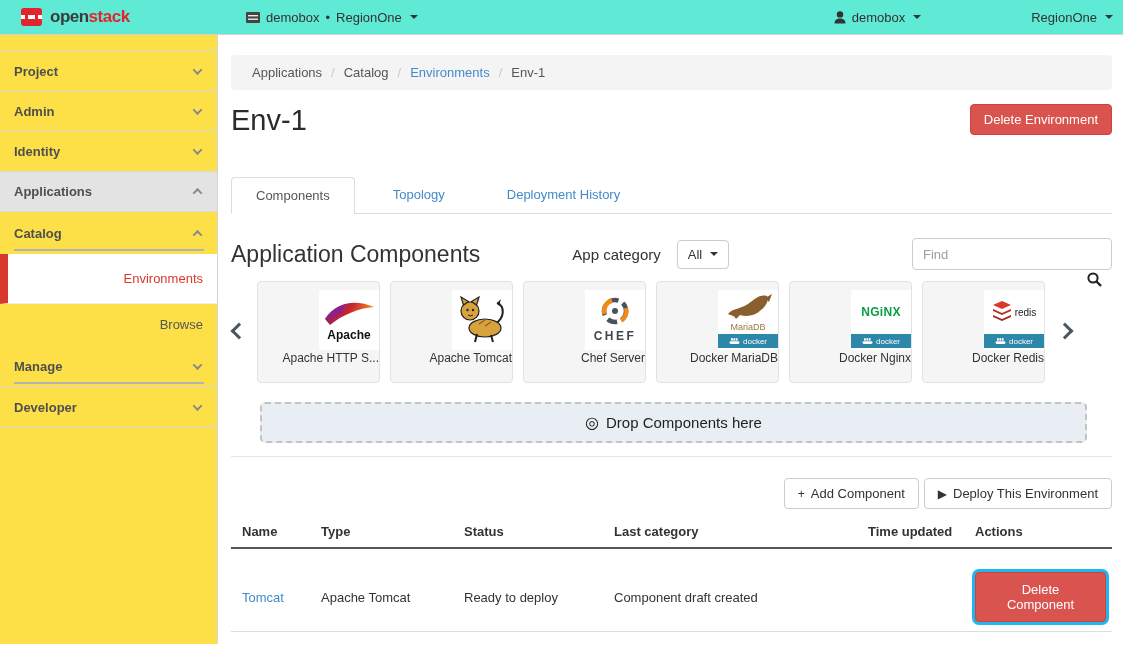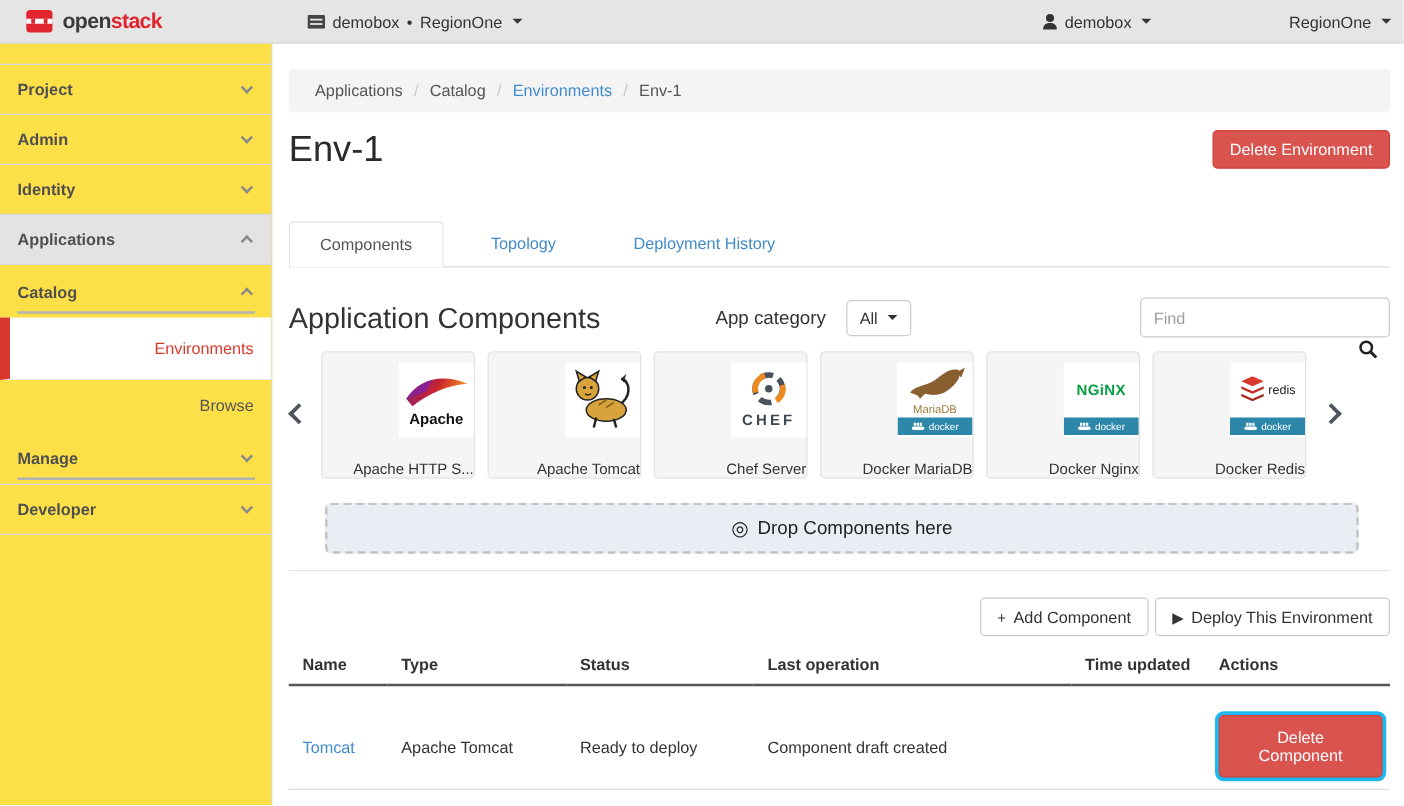--- a/index.html
+++ b/index.html
@@ -1,20 +1,20 @@
 <!DOCTYPE html>
 <html><head>
 <meta charset="utf-8">
 <style>
   * { box-sizing: border-box; margin: 0; padding: 0; }
   html,body { width:1123px; height:645px; overflow:hidden; }
   body { font-family:"Liberation Sans", sans-serif; font-size:13px; color:#333; background:#fff; }
 
   
-  .topbar { height:35px; background:#e5e5e5; border-bottom:1px solid #d2d2d2;
+  .topbar { height:35px; background:#5eead4; border-bottom:1px solid #d2d2d2;
             display:flex; align-items:center; }
   .brand { width:226px; display:flex; align-items:center; padding-left:20px; cursor:pointer; }
   .logo-mark { margin-right:6px; }
   .logo-open { font-size:17px; font-weight:bold; color:#3a3a3a; letter-spacing:-0.5px; }
   .logo-stack { font-size:17px; font-weight:bold; color:#e0252e; letter-spacing:-0.5px; }
   .context-switcher { display:flex; align-items:center; gap:6px; padding-left:20px; cursor:pointer; }
   .topbar-right { margin-left:auto; display:flex; align-items:center; gap:110px; padding-right:10px; }
   .user-menu, .region-menu { display:flex; align-items:center; gap:6px; cursor:pointer; }
   .caret { display:inline-block; width:0; height:0; border-left:4px solid transparent;
            border-right:4px solid transparent; border-top:4px solid #333; margin-left:2px; }
@@ -81,21 +81,21 @@
   .chev-big { display:inline-block; width:12px; height:12px; border-right:3.5px solid #4d565e;
               border-bottom:3.5px solid #4d565e; }
   .chev-big.left { transform:rotate(135deg); }
   .chev-big.right { transform:rotate(-45deg); }
   .cards { display:flex; gap:10px; margin:0 12px 0 10px; }
   .card { width:123px; height:102px; background:#f5f5f5; border:1px solid #e2e2e2;
           border-radius:4px; display:flex; flex-direction:column; align-items:flex-end;
           cursor:pointer; }
   .tile { width:60px; height:60px; background:#fff; margin-top:8px; display:flex;
           flex-direction:column; align-items:center; justify-content:center; overflow:hidden; }
-  .card-label { margin-top:18px; font-size:12px; color:#333; white-space:nowrap; }
+  .card-label { margin-top:1px; font-size:12px; color:#333; white-space:nowrap; }
   .logo-row { display:flex; align-items:center; gap:3px; }
   .logo-caption { font-size:9px; color:#9c7a3c; }
   .nginx-text { font-size:12px; font-weight:bold; color:#089e45; letter-spacing:0.3px; }
   .redis-text { font-size:10px; color:#222; }
   .docker-ribbon { width:60px; height:14px; background:#2d87a9; display:flex; align-items:center;
                    justify-content:center; gap:3px; margin-top:2px; }
   .docker-ribbon span { color:#fff; font-size:8px; }
 
   .dropzone { margin:19px 25px 0 29px; height:41px; background:#e9eef5; border:2px dashed #c3c3c3;
               border-radius:5px; display:flex; align-items:center; justify-content:center;
@@ -385,21 +385,21 @@
             <col style="width:150px">
           <col style="width:254px">
             <col style="width:107px">
             <col>
         </colgroup>
         <thead>
           <tr>
             <th>Name</th>
             <th>Type</th>
             <th>Status</th>
-            <th>Last operation</th>
+            <th>Last category</th>
             <th>Time updated</th>
             <th>Actions</th>
           </tr>
         </thead>
         <tbody>
           <tr>
             <td><a class="row-link">Tomcat</a></td>
             <td>Apache Tomcat</td>
             <td>Ready to deploy</td>
             <td>Component draft created</td>

